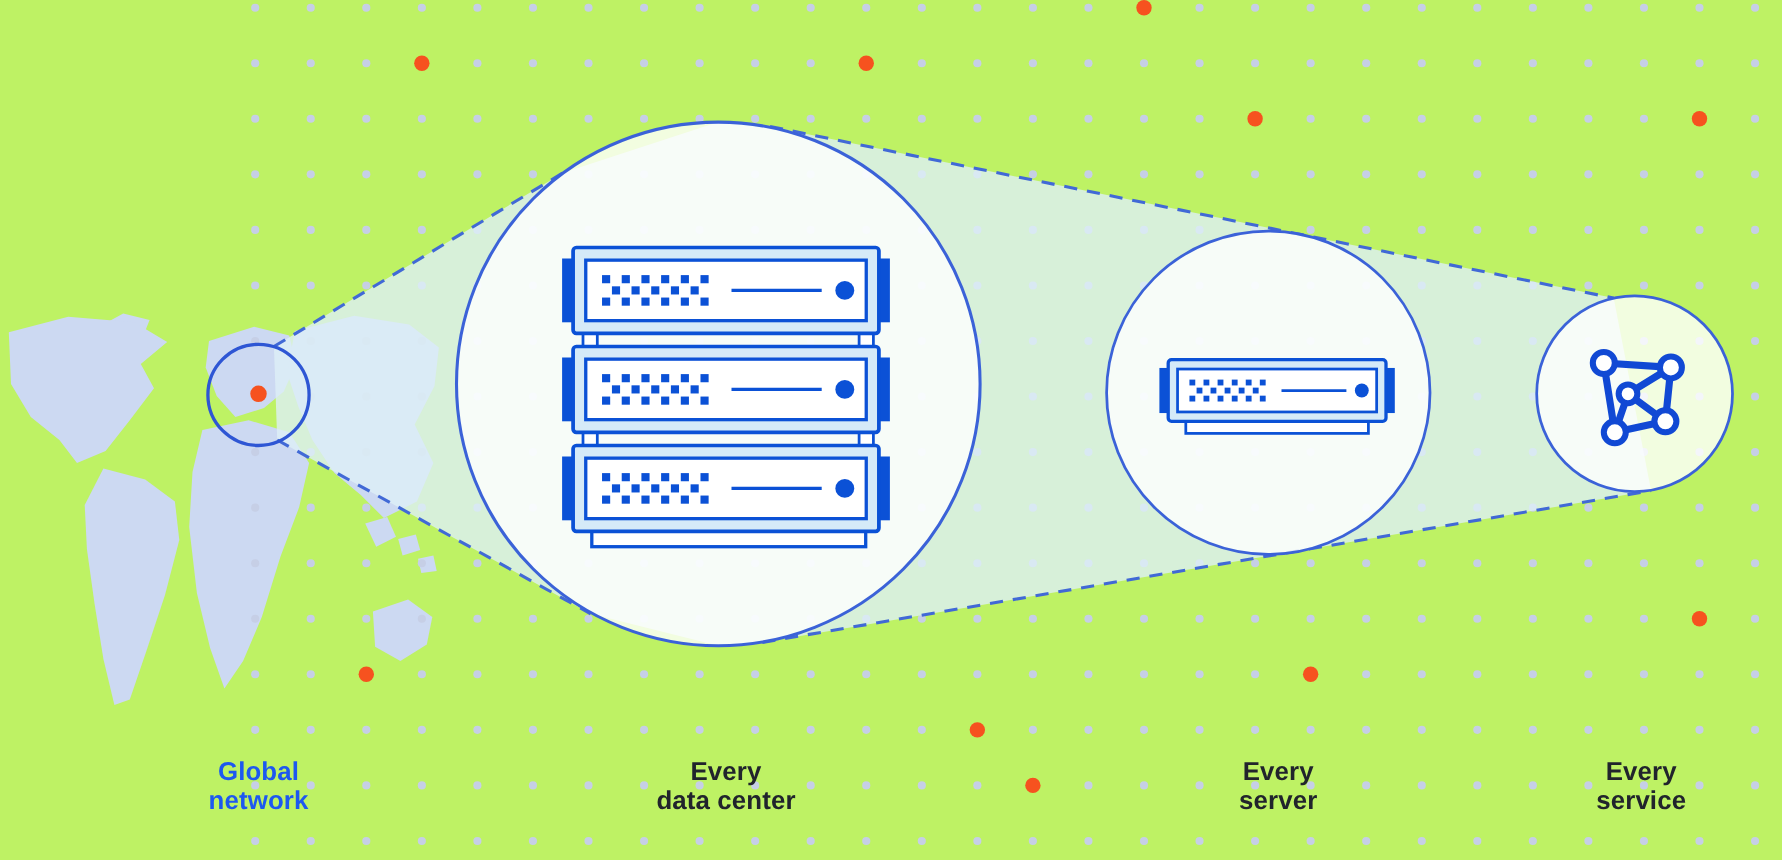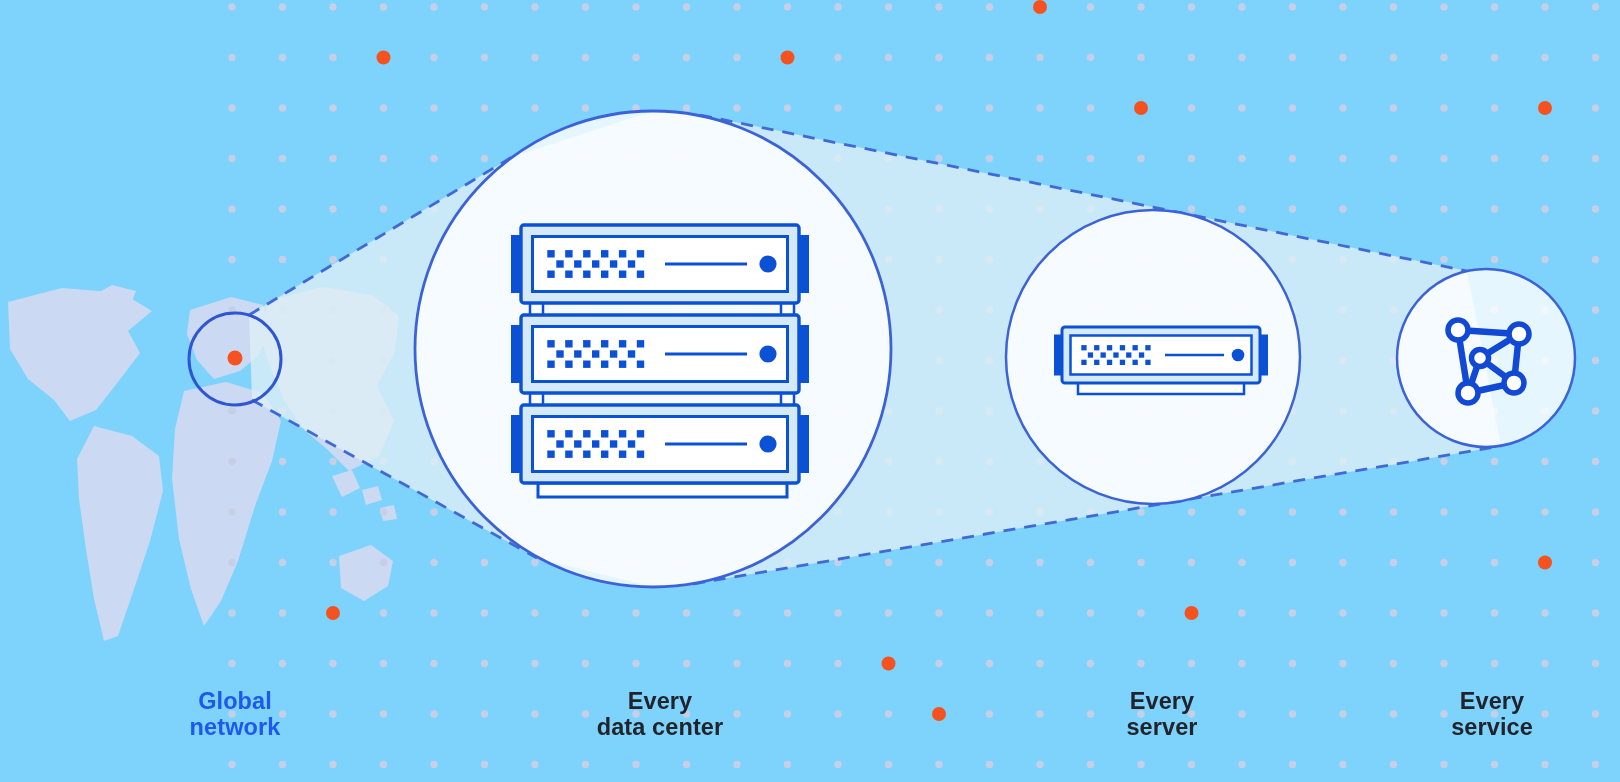--- a/index.html
+++ b/index.html
@@ -1,18 +1,18 @@
 <!DOCTYPE html>
 <html><head>
 <meta charset="utf-8">
 <style>
   html,body { margin:0; padding:0; background:#ffffff; }
   #canvas {
     position:relative; width:1620px; height:782px;
-    background:#7dd3fc; overflow:hidden;
+    background:#bef264; overflow:hidden;
     font-family:"Liberation Sans","DejaVu Sans",sans-serif;
   }
   #scene { position:absolute; left:0; top:0; }
   .lbl {
     position:absolute; top:689px; width:220px;
     font-size:23.5px; line-height:25.5px; font-weight:700;
     text-align:center; white-space:pre-line; letter-spacing:0.1px;
   }
   .lbl.blue { color:#1d58f0; }
   .lbl.dark { color:#21242c; }

